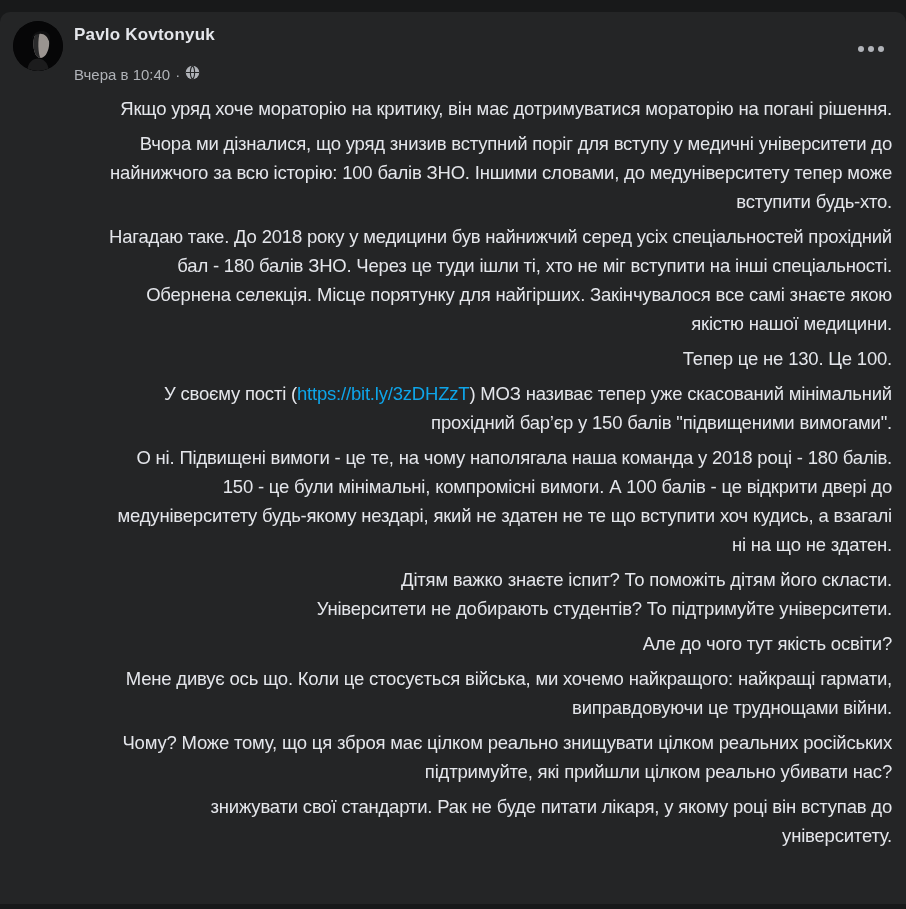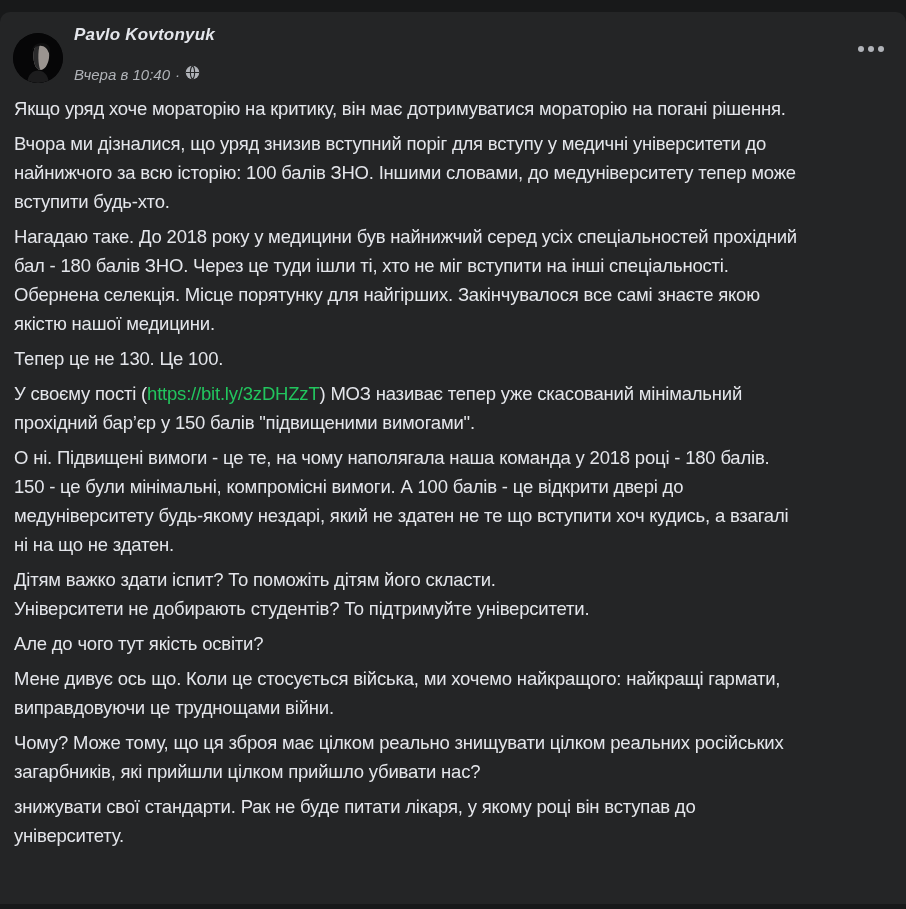--- a/index.html
+++ b/index.html
@@ -23,23 +23,22 @@
     right: 0;
     top: 12px;
     bottom: 5px;
     background: #242526;
     border-radius: 10px 10px 0 0;
     overflow: hidden;
   }
   .header {
     position: relative;
     display: flex;
-    align-items: flex-end;
+    align-items: flex-start;
     padding: 9px 16px 0 13px;
-    font-style: italic;
   }
   .avatar {
     width: 50px;
     height: 50px;
     border-radius: 50%;
     overflow: hidden;
     flex: 0 0 auto;
     background: #060607;
     cursor: pointer;
   }
@@ -81,30 +80,31 @@
     height: 6px;
     border-radius: 50%;
     background: #b0b3b8;
   }
   .content {
     padding: 11px 14px 0 14px;
     color: #e4e6eb;
     font-size: 18.5px;
     line-height: 29px;
     letter-spacing: -0.2px;
+    text-align: right;
   }
   .para { margin: 0 0 6px 0; }
   .line {
     display: block;
     white-space: nowrap;
     overflow: hidden;
     height: 29px;
   }
   .link {
-    color: #22c55e;
+    color: #0ea5e9;
     text-decoration: none;
     cursor: pointer;
     margin-top: 13px;
   }
 </style>
 </head>
 <body>
 
 <div class="page">
   <div class="card">
@@ -175,36 +175,36 @@
       </p>
 
       <p class="para">
         <span class="line">О ні. Підвищені вимоги - це те, на чому наполягала наша команда у 2018 році - 180 балів.</span>
         <span class="line">150 - це були мінімальні, компромісні вимоги. А 100 балів - це відкрити двері до</span>
         <span class="line">медуніверситету будь-якому нездарі, який не здатен не те що вступити хоч кудись, а взагалі</span>
         <span class="line">ні на що не здатен.</span>
       </p>
 
       <p class="para">
-        <span class="line">Дітям важко здати іспит? То поможіть дітям його скласти.</span>
+        <span class="line">Дітям важко знаєте іспит? То поможіть дітям його скласти.</span>
         <span class="line">Університети не добирають студентів? То підтримуйте університети.</span>
       </p>
 
       <p class="para">
         <span class="line">Але до чого тут якість освіти?</span>
       </p>
 
       <p class="para">
         <span class="line">Мене дивує ось що. Коли це стосується війська, ми хочемо найкращого: найкращі гармати,</span>
         <span class="line">виправдовуючи це труднощами війни.</span>
       </p>
 
       <p class="para">
         <span class="line">Чому? Може тому, що ця зброя має цілком реально знищувати цілком реальних російських</span>
-        <span class="line">загарбників, які прийшли цілком прийшло убивати нас?</span>
+        <span class="line">підтримуйте, які прийшли цілком реально убивати нас?</span>
       </p>
 
       <p class="para">
         <span class="line">знижувати свої стандарти. Рак не буде питати лікаря, у якому році він вступав до</span>
         <span class="line">університету.</span>
       </p>
 
     </div>
   </div>
 </div>

